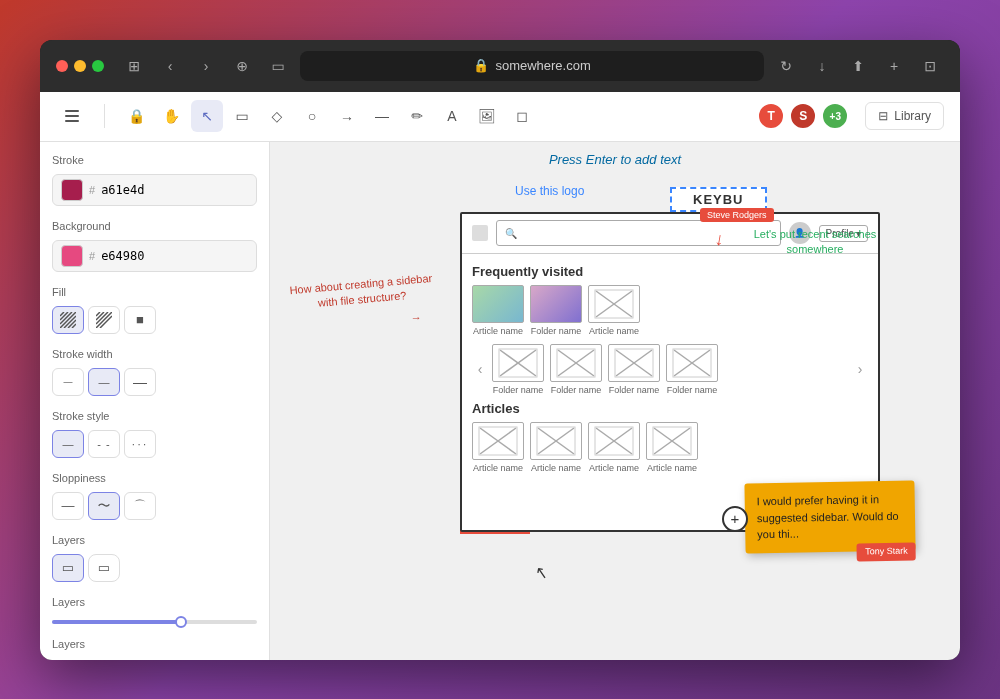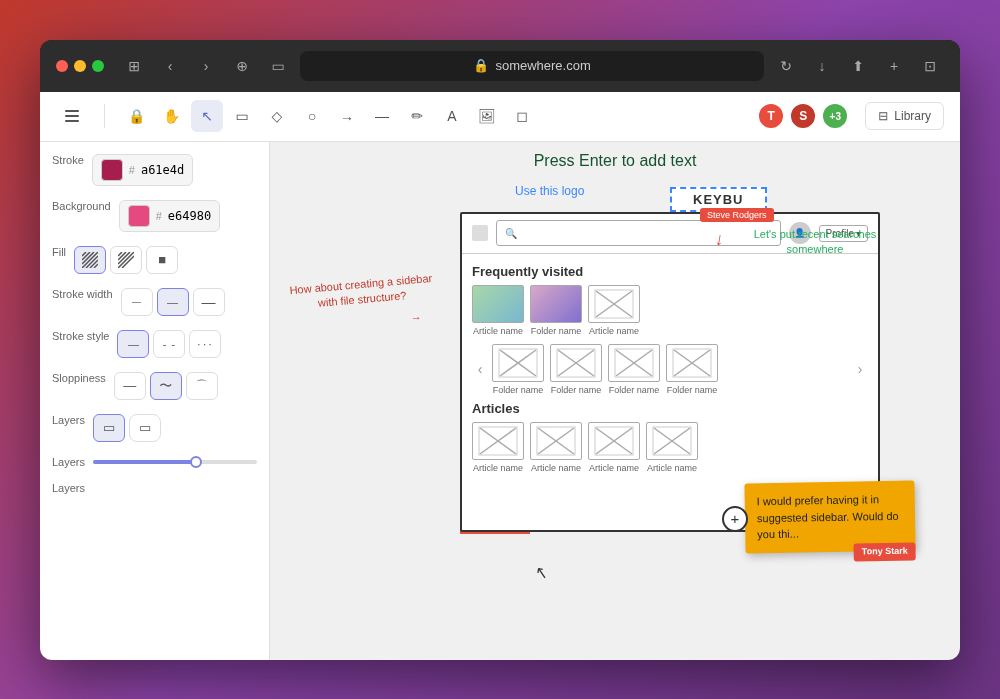--- a/index.html
+++ b/index.html
@@ -79,21 +79,21 @@
       min-width: 230px;
       background: white;
       border-right: 1px solid #e0e0e0;
       padding: 12px;
       display: flex;
       flex-direction: column;
       gap: 14px;
       font-size: 12px;
       overflow-y: auto;
     }
-    .prop-section { display: flex; gap: 8px; }
+    .prop-section { display: flex; flex-direction: column; gap: 8px; }
     .prop-label { font-size: 11px; color: #666; font-weight: 500; }
     .color-row {
       display: flex;
       align-items: center;
       gap: 6px;
       background: #f5f5f5;
       border: 1px solid #ddd;
       border-radius: 6px;
       padding: 4px 8px;
     }
@@ -156,23 +156,24 @@
       flex: 1;
       background: #f0f0f0;
       position: relative;
       overflow: hidden;
     }
     .canvas-hint {
       position: absolute;
       top: 10px;
       left: 50%;
       transform: translateX(-50%);
-      font-size: 16px;
-      color: #14532d;
+      font-size: 13px;
+      color: #0369a1;
       white-space: nowrap;
+      font-style: italic;
     }
     
     .wireframe {
       position: absolute;
       top: 30px;
       left: 100px;
       width: 420px;
       height: 320px;
       background: white;
       border: 2px solid #333;
@@ -770,21 +771,21 @@
           <div style="margin-top:6px; text-align:right; padding-right:20px;">→</div>
         </div>
 
         <div style="position:absolute; top:45px; right:-80px; width:130px; font-size:11px; color:#27ae60; line-height:1.4; text-align:center;">
           <span>Let's put recent searches somewhere</span>
         </div>
 
 
         <div style="position:absolute; bottom:-40px; right:-115px; width:170px; background:#f0a500; padding:10px 12px; font-size:11px; color:#222; transform:rotate(-1deg); line-height:1.5; border-radius:3px; box-shadow:2px 3px 8px rgba(0,0,0,0.25);">
           <span>I would prefer having it in suggested sidebar. Would do you thi...</span>
-          <div style="position:absolute; bottom:-10px; right:0; background:#e74c3c; color:white; font-size:9px; padding:2px 8px; border-radius:3px; font-weight:700;">
+          <div style="position:absolute; bottom:-10px; right:0; background:#e74c3c; color:white; font-size:9px; padding:2px 8px; border-radius:3px; font-weight:400;">
             <span>Tony Stark</span>
           </div>
         </div>
 
         <div style="position:absolute; bottom:-20px; right:52px; width:26px; height:26px; border-radius:50%; border:2px solid #333; background:white; display:flex; align-items:center; justify-content:center; font-size:15px; color:#333; cursor:pointer;">
           <span>+</span>
         </div>
 
         <div style="position:absolute; bottom:-70px; left:175px; font-size:16px; color:#333; transform:rotate(10deg);">↖</div>
       </div>

